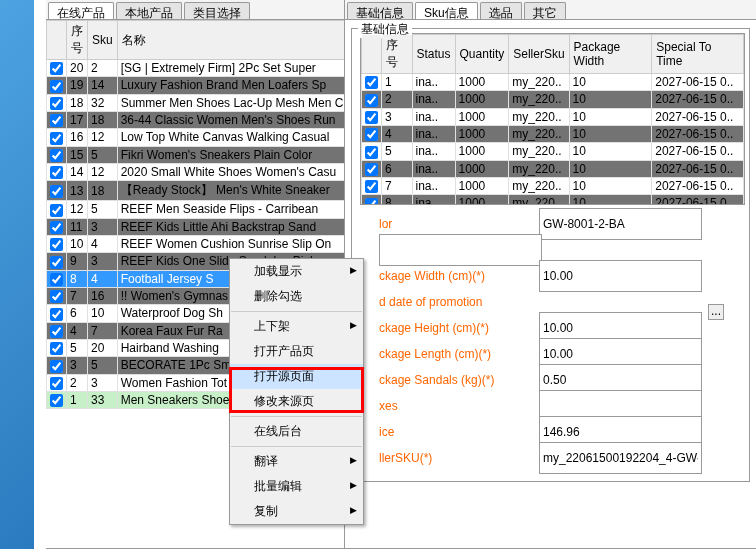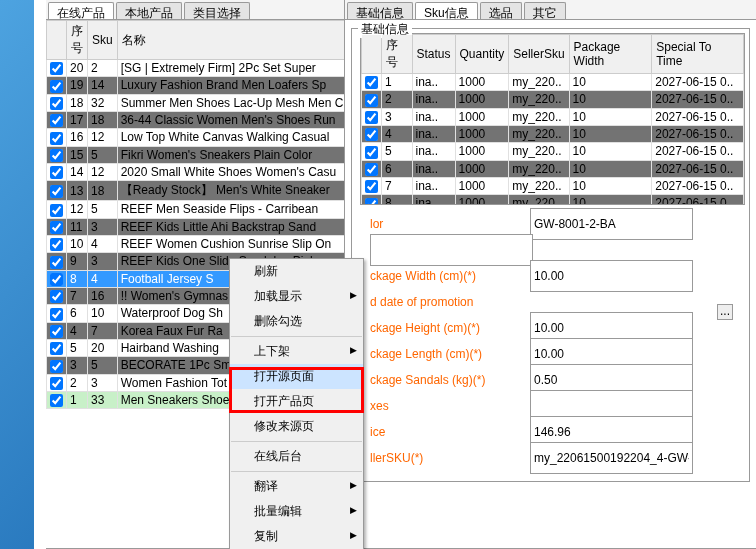--- a/index.html
+++ b/index.html
@@ -18,21 +18,21 @@
 .grid tr.alt{background:#737373}
 .grid tr.sel{background:#3399ff;color:#fff}
 .grid tr.grn{background:#c8f0c8}
 .chk{width:13px;height:13px;vertical-align:middle}
 .left .grid{height:528px}
 .right-inner{padding:4px}
 .subgroup{border:1px solid #999;padding:4px 4px 4px 8px;margin:4px 2px;position:relative}
 .subgroup-title{position:absolute;top:-8px;left:6px;background:#fff;padding:0 3px}
 .right .grid{height:172px;border:1px solid #999}
 .form{padding:4px}
-.frow{display:flex;align-items:center;margin:4px 6px;height:22px}
+.frow{display:flex;align-items:center;margin:4px 15px;height:22px}
 .flabel{width:160px;color:#ff6600}
 .finput{flex:1;border:1px solid #999;padding:8px 3px;height:32px;background:#fff}
 .ctx{position:absolute;left:229px;top:258px;width:135px;background:#f0f0f0;border:1px solid #999;box-shadow:2px 2px 3px rgba(0,0,0,0.3);z-index:100}
 .ctx-item{padding:4px 8px 4px 24px;position:relative;cursor:default}
 .ctx-item.hl{background:#cce4ff}
 .ctx-sep{height:1px;background:#ccc;margin:2px 1px}
 .ctx-arr{position:absolute;right:6px;top:6px;font-size:9px}
 .redbox{position:absolute;left:229px;top:367px;width:135px;height:46px;border:3px solid red;z-index:101;pointer-events:none}
 .col-seq{width:28px}.col-sku{width:28px}
 .dots{position:absolute;right:2px;top:2px;width:16px;height:16px;border:1px solid #999;background:#eee;text-align:center;line-height:12px}
@@ -322,27 +322,26 @@
           <div class="frow">
             <div class="flabel">llerSKU(*)</div>
             <div style="flex:1;position:relative"><input class="finput" value="my_22061500192204_4-GW-8001-2-BA" style=""></div>
           </div>
         </div>
     </div>
   </div>
 </div>
 
 <div class="ctx" id="ctx">
-    <div class="ctx-item">刷新</div>
     <div class="ctx-item">加载显示<span class="ctx-arr">▶</span></div>
     <div class="ctx-item">删除勾选</div>
     <div class="ctx-sep"></div>
     <div class="ctx-item">上下架<span class="ctx-arr">▶</span></div>
+    <div class="ctx-item">打开产品页</div>
     <div class="ctx-item hl">打开源页面</div>
-    <div class="ctx-item">打开产品页</div>
     <div class="ctx-item">修改来源页</div>
     <div class="ctx-sep"></div>
     <div class="ctx-item">在线后台</div>
     <div class="ctx-sep"></div>
     <div class="ctx-item">翻译<span class="ctx-arr">▶</span></div>
     <div class="ctx-item">批量编辑<span class="ctx-arr">▶</span></div>
     <div class="ctx-item">复制<span class="ctx-arr">▶</span></div>
   </div>
 <div class="redbox"></div>
 

